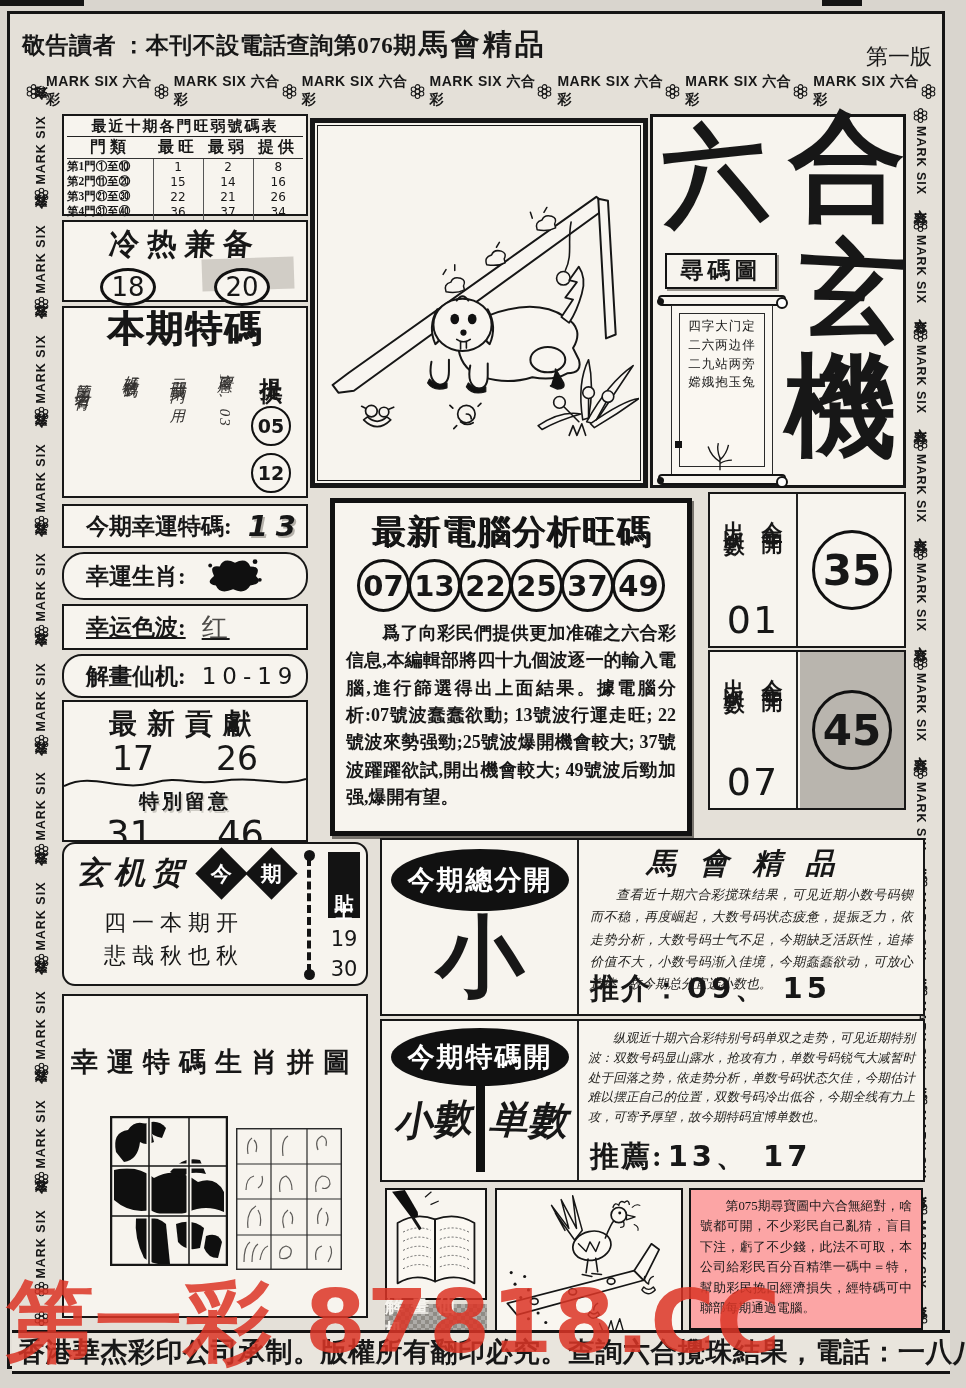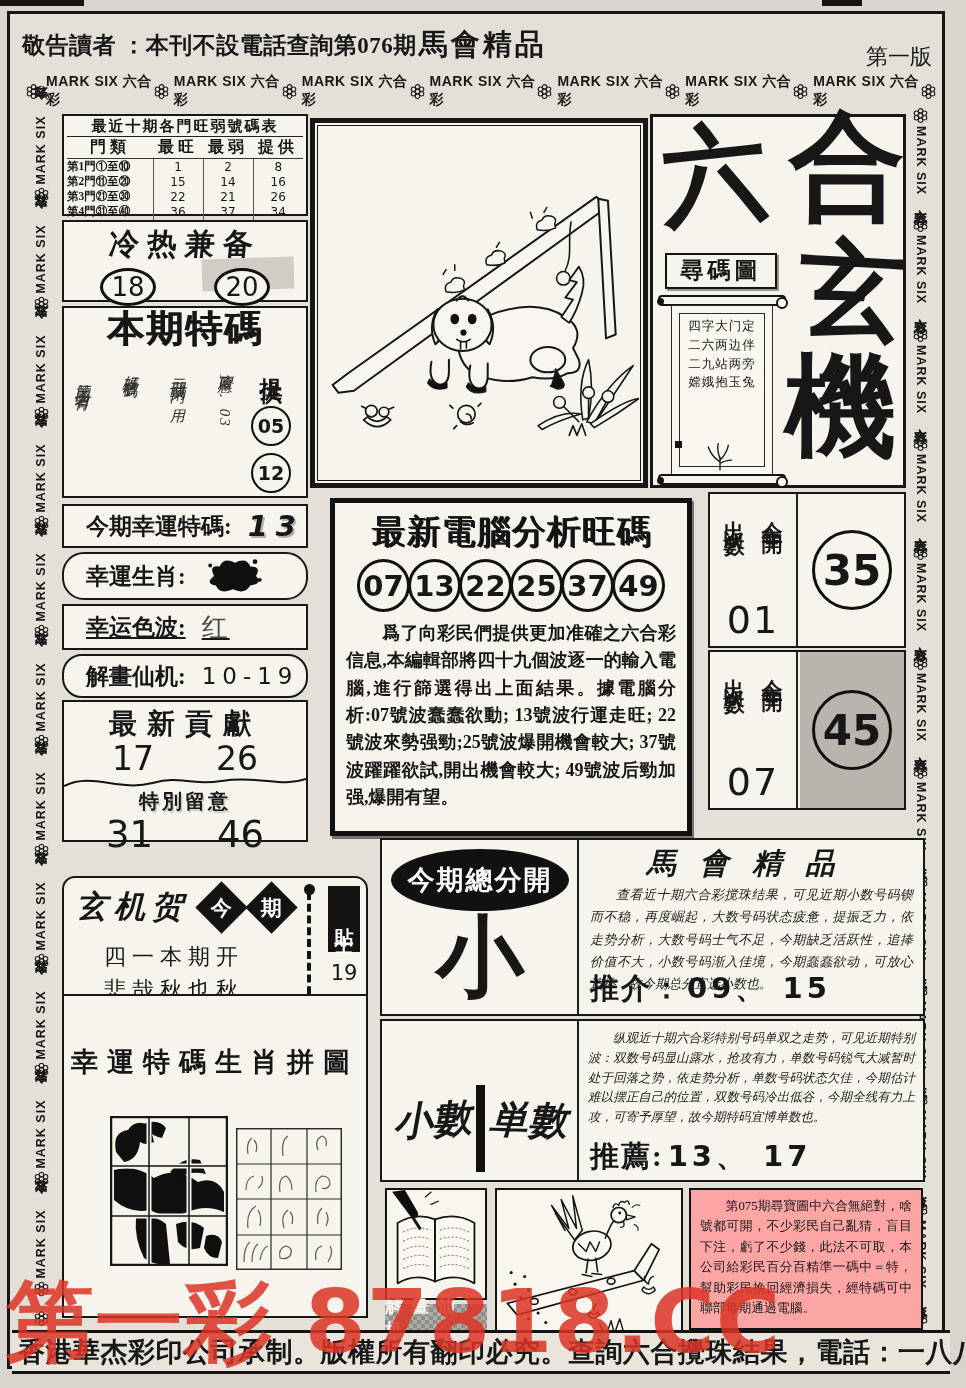--- a/index.html
+++ b/index.html
@@ -65,21 +65,21 @@
   #lucky3 .l-value{font:400 23px "DejaVu Sans",sans-serif;letter-spacing:6px;}
   
   #contribution{left:62px;top:700px;width:246px;height:142px;}
   #contribution .c-title{font-size:28px;font-weight:900;text-align:center;letter-spacing:10px;margin-top:3px;}
   .numrow{display:flex;justify-content:space-between;font-family:"DejaVu Sans",sans-serif;}
   #contribution .row1{font-size:33px;padding:0 48px;margin-top:-4px;}
   #contribution .wave{display:block;width:100%;height:20px;margin-top:-6px;}
   #contribution .special-label{text-align:center;font-size:20px;font-weight:900;letter-spacing:3px;margin-top:-4px;text-shadow:1.5px 1.5px 0 #cfccc5,-1px -1px 0 #fff;}
   #contribution .row2{font-size:37px;padding:0 42px;margin-top:-2px;}
   
-  #congrat{left:62px;top:876px;width:306px;height:144px;border-radius:13px;}
+  #congrat{left:62px;top:842px;width:306px;height:144px;border-radius:13px;}
   .cg-titlerow{position:absolute;left:12px;top:8px;display:flex;align-items:center;}
   .cg-title{font-size:31px;font-weight:800;font-style:italic;letter-spacing:7px;}
   .diamond{width:37px;height:37px;background:#131313;display:inline-flex;align-items:center;justify-content:center;transform:rotate(45deg);margin-left:13px;}
   .diamond i{transform:rotate(-45deg);color:#fff;font-style:normal;font-size:21px;font-weight:700;}
   .poem{position:absolute;left:40px;top:62px;font-size:22px;letter-spacing:6px;line-height:1.5;}
   .dash-line{position:absolute;left:243px;top:14px;bottom:12px;border-left:4px dashed #131313;}
   .dash-line::before,.dash-line::after{content:'';position:absolute;left:-7px;width:11px;height:11px;border-radius:50%;background:#131313;}
   .dash-line::before{top:-8px;}
   .dash-line::after{bottom:-8px;}
   .tip-box{position:absolute;left:264px;top:8px;width:32px;height:66px;background:#131313;color:#fff;writing-mode:vertical-rl;font-size:19px;font-weight:700;letter-spacing:6px;display:flex;align-items:center;justify-content:center;}
@@ -841,20 +841,21 @@
     <div class="to-result">小</div>
     <div class="essay-title">馬會精品</div>
     <div class="essay">查看近十期六合彩搅珠结果，可见近期小数号码锲而不稳，再度崛起，大数号码状态疲惫，提振乏力，依走势分析，大数号码士气不足，今期缺乏活跃性，追捧价值不大，小数号码渐入佳境，今期蠢蠢欲动，可放心追捧，故今期总分宜选小数也。</div>
     <div class="recommend">
       <span class="r-label">推介：</span>
       <span class="r-nums">09、 15</span>
     </div>
   </div>
 
   <div id="special-open" class="panel">
+    <div class="badge">今期特碼開</div>
     <div class="so-bar"></div>
     <div class="so-results">
         <div class="tline">小數</div>
         <div class="tline">単數</div>
       </div>
     <div class="essay">纵观近十期六合彩特别号码单双之走势，可见近期特别波：双数号码显山露水，抢攻有力，单数号码锐气大减暂时处于回落之势，依走势分析，单数号码状态欠佳，今期估计难以摆正自己的位置，双数号码冷出低谷，今期全线有力上攻，可寄予厚望，故今期特码宜博单数也。</div>
     <div class="recommend">
       <span class="r-label">推薦:</span>
       <span class="r-nums">13、 17</span>
     </div>

